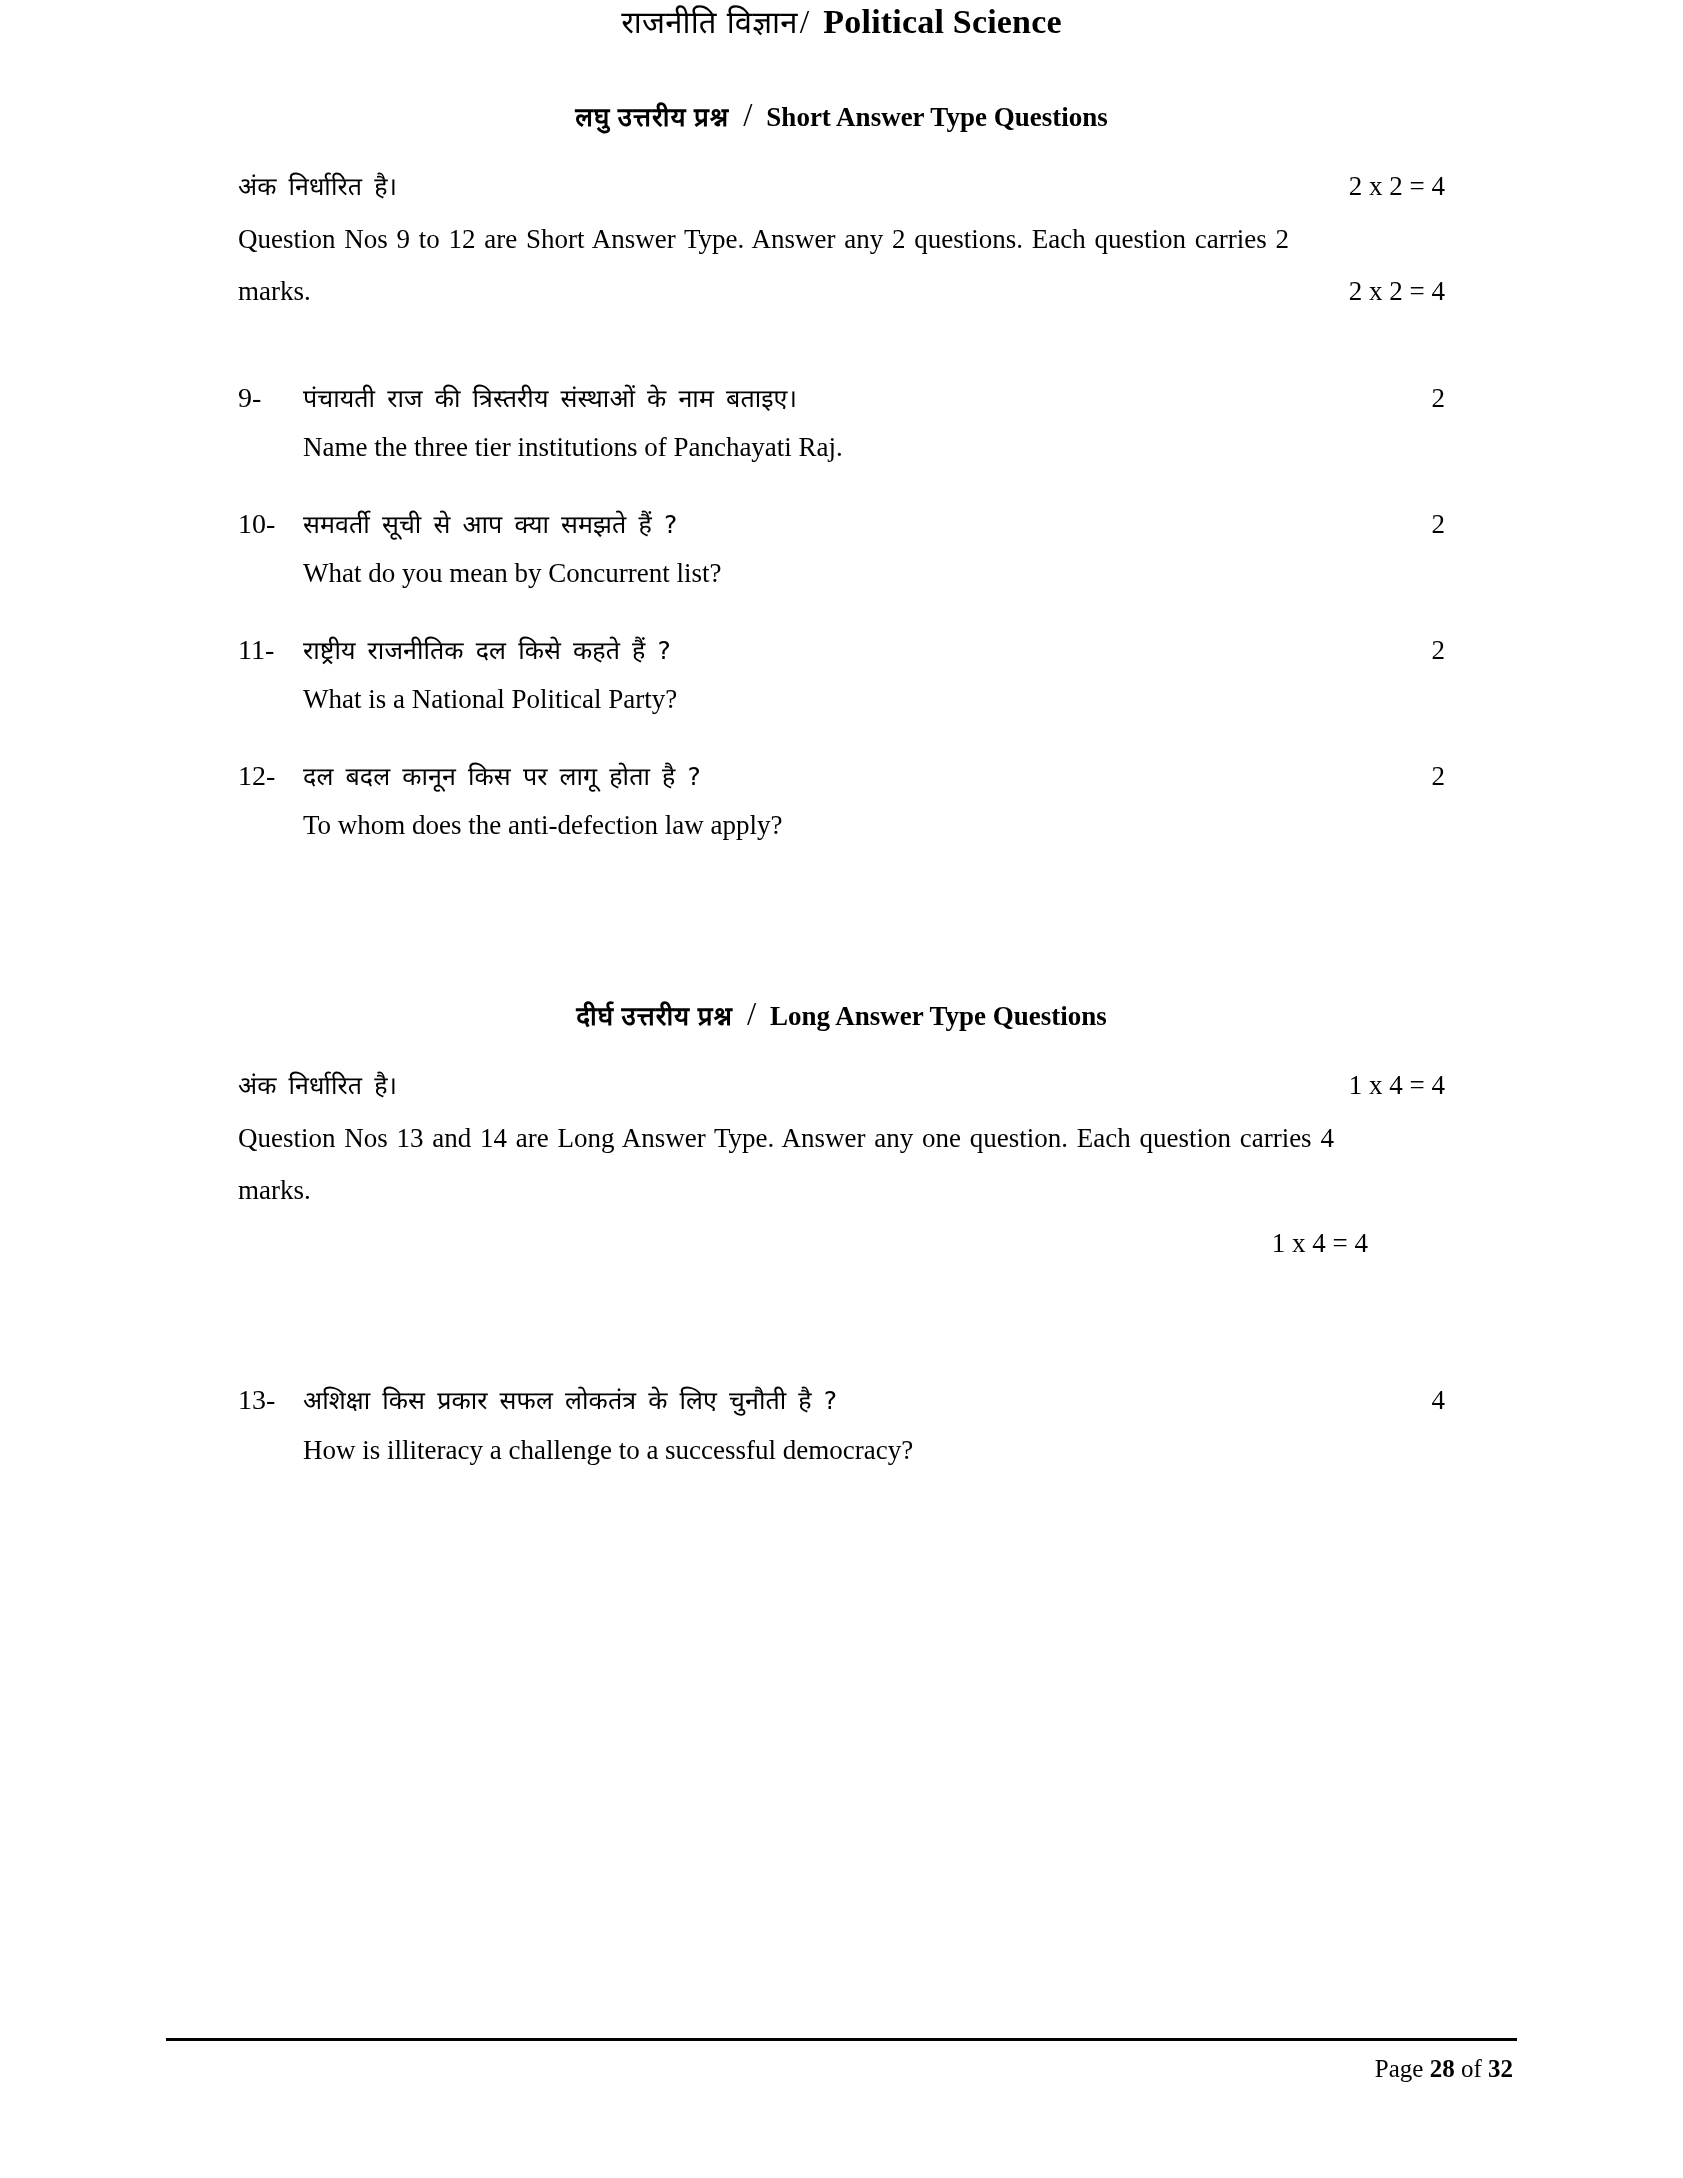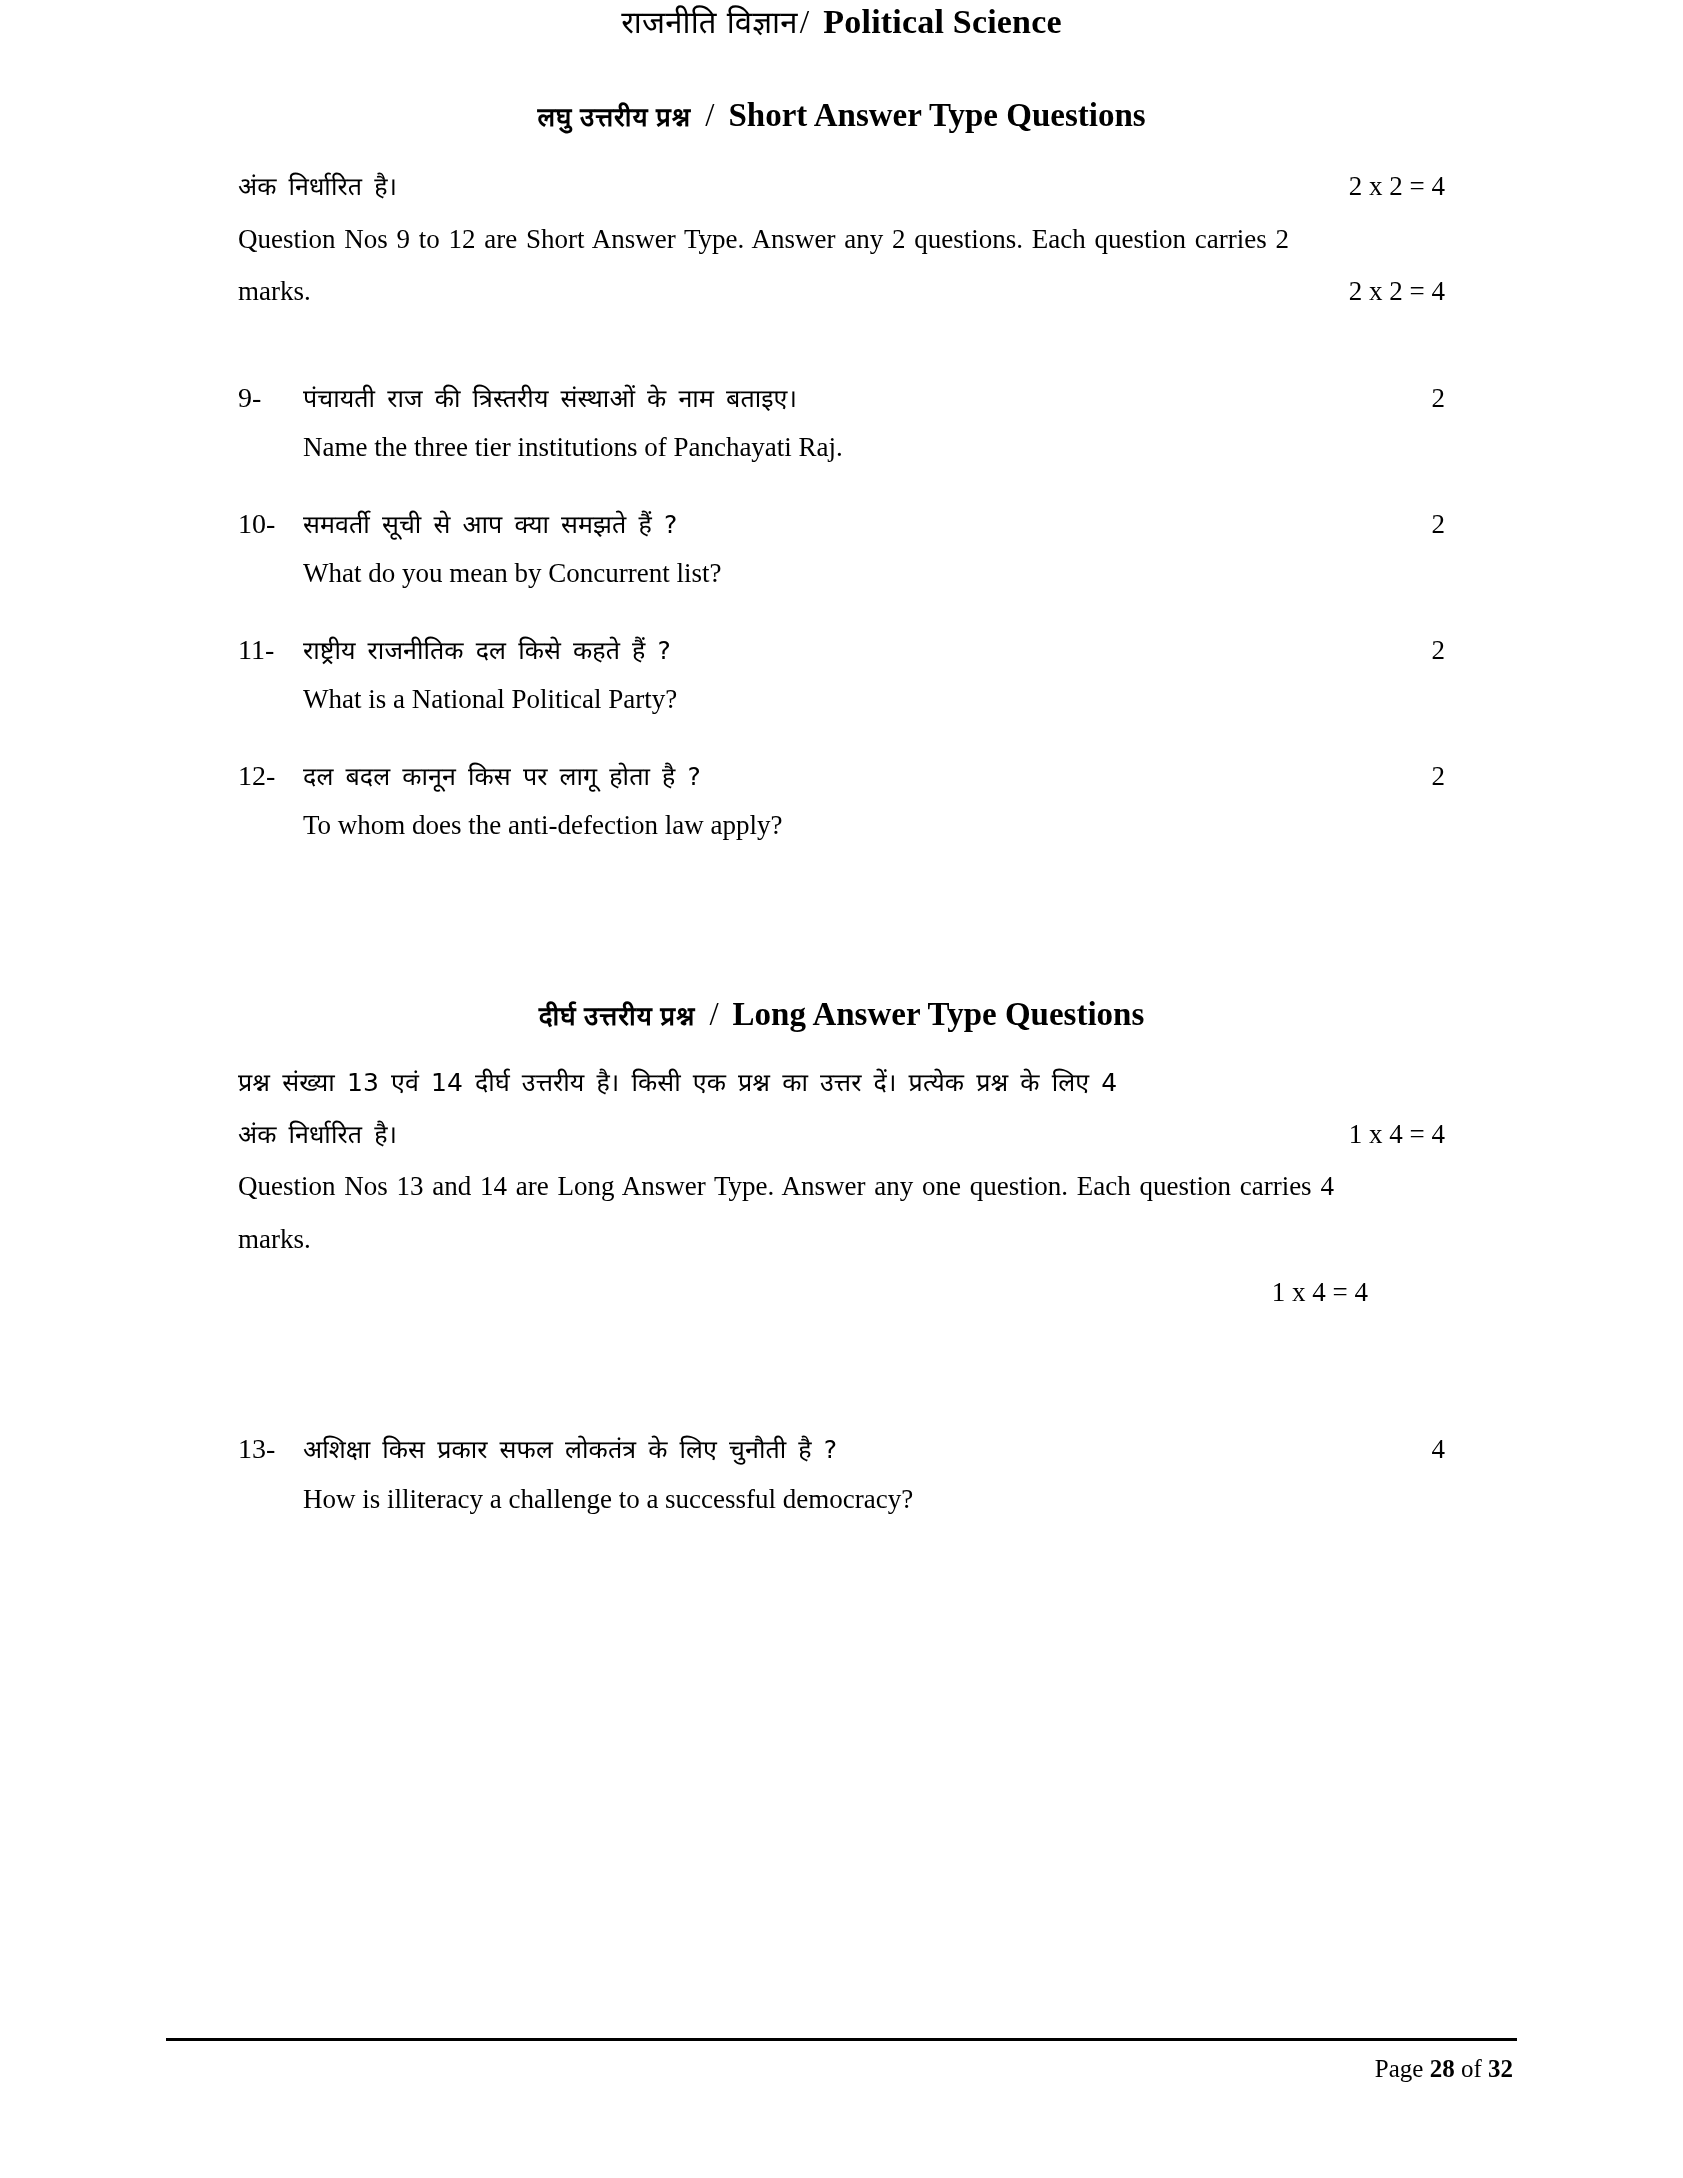--- a/index.html
+++ b/index.html
@@ -51,21 +51,21 @@
     font-weight: bold;
     letter-spacing: 1px;
   }
   .section-heading .slash {
     font-family: "Liberation Serif", serif;
     font-size: 33px;
     padding: 0 14px;
   }
   .section-heading .en {
     font-family: "Liberation Serif", serif;
-    font-size: 33px;
+    font-size: 27px;
     font-weight: bold;
   }
 
   
   .instr {
     margin: 0;
     padding-top: 26px;
   }
   .instr-line {
     display: flex;
@@ -229,23 +229,20 @@
 
   </div>
 
   <div class="gap-lg"></div>
 
   <div class="section-heading">
     <span class="hi">दीर्घ उत्तरीय प्रश्न</span><span class="slash">/</span><span class="en">Long Answer Type Questions</span>
   </div>
 
   <div class="instr">
-    <div class="instr-line hi-line full">
-      <span class="txt">प्रश्न संख्या 13 एवं 14 दीर्घ उत्तरीय है। किसी एक प्रश्न का उत्तर दें। प्रत्येक प्रश्न के लिए 4</span>
-    </div>
     <div class="instr-line hi-line">
       <span class="txt">अंक निर्धारित है।</span>
       <span class="marks">1 x 4 = 4</span>
     </div>
     <div class="instr-line en-line full">
       <span class="txt">Question Nos 13 and 14 are Long Answer Type. Answer any one question. Each question carries 4</span>
     </div>
     <div class="instr-line en-line full">
       <span class="txt">marks.</span>
     </div>

